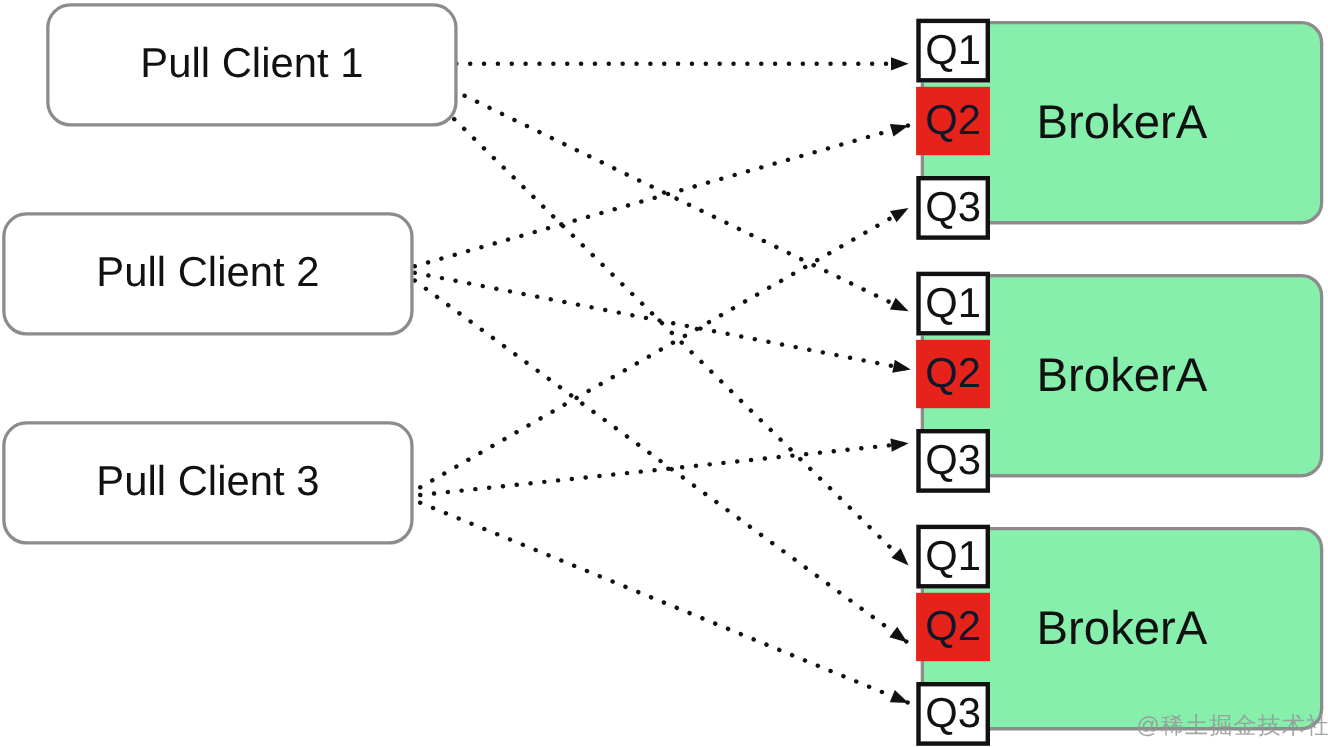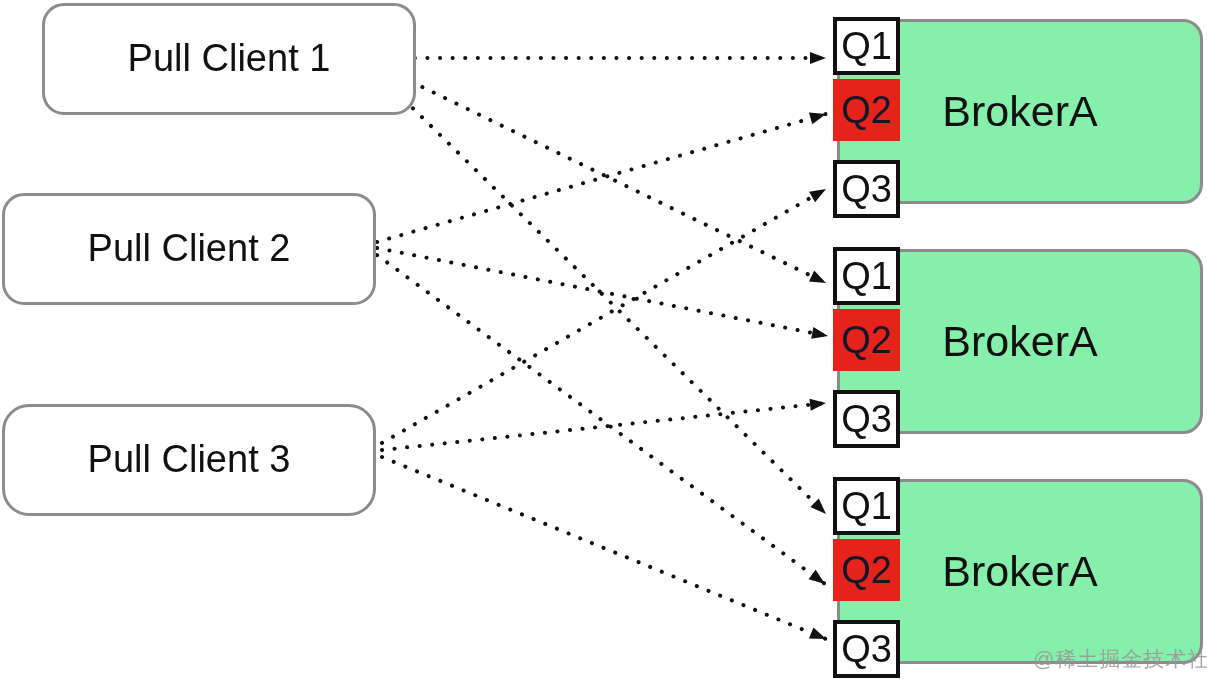--- a/index.html
+++ b/index.html
@@ -36,21 +36,21 @@
     flex-direction: column;
     align-items: center;
     justify-content: center;
     font-size: 38px;
     line-height: 1.25;
     z-index: 2;
     text-align: center;
   }
   .client.c1 { top: 3px; margin-left: 40px; }
   .client.c2 { top: 193px; }
-  .client.c3 { top: 404px; border-radius: 27px; }
+  .client.c3 { top: 383px; }
   .broker-group {
     position: absolute;
     left: 833px;
     width: 370px;
     height: 188px;
     z-index: 2;
   }
   .broker-group.bA { top: 17px; }
   .broker-group.bB { top: 247px; }
   .broker-group.bC { top: 477px; }

